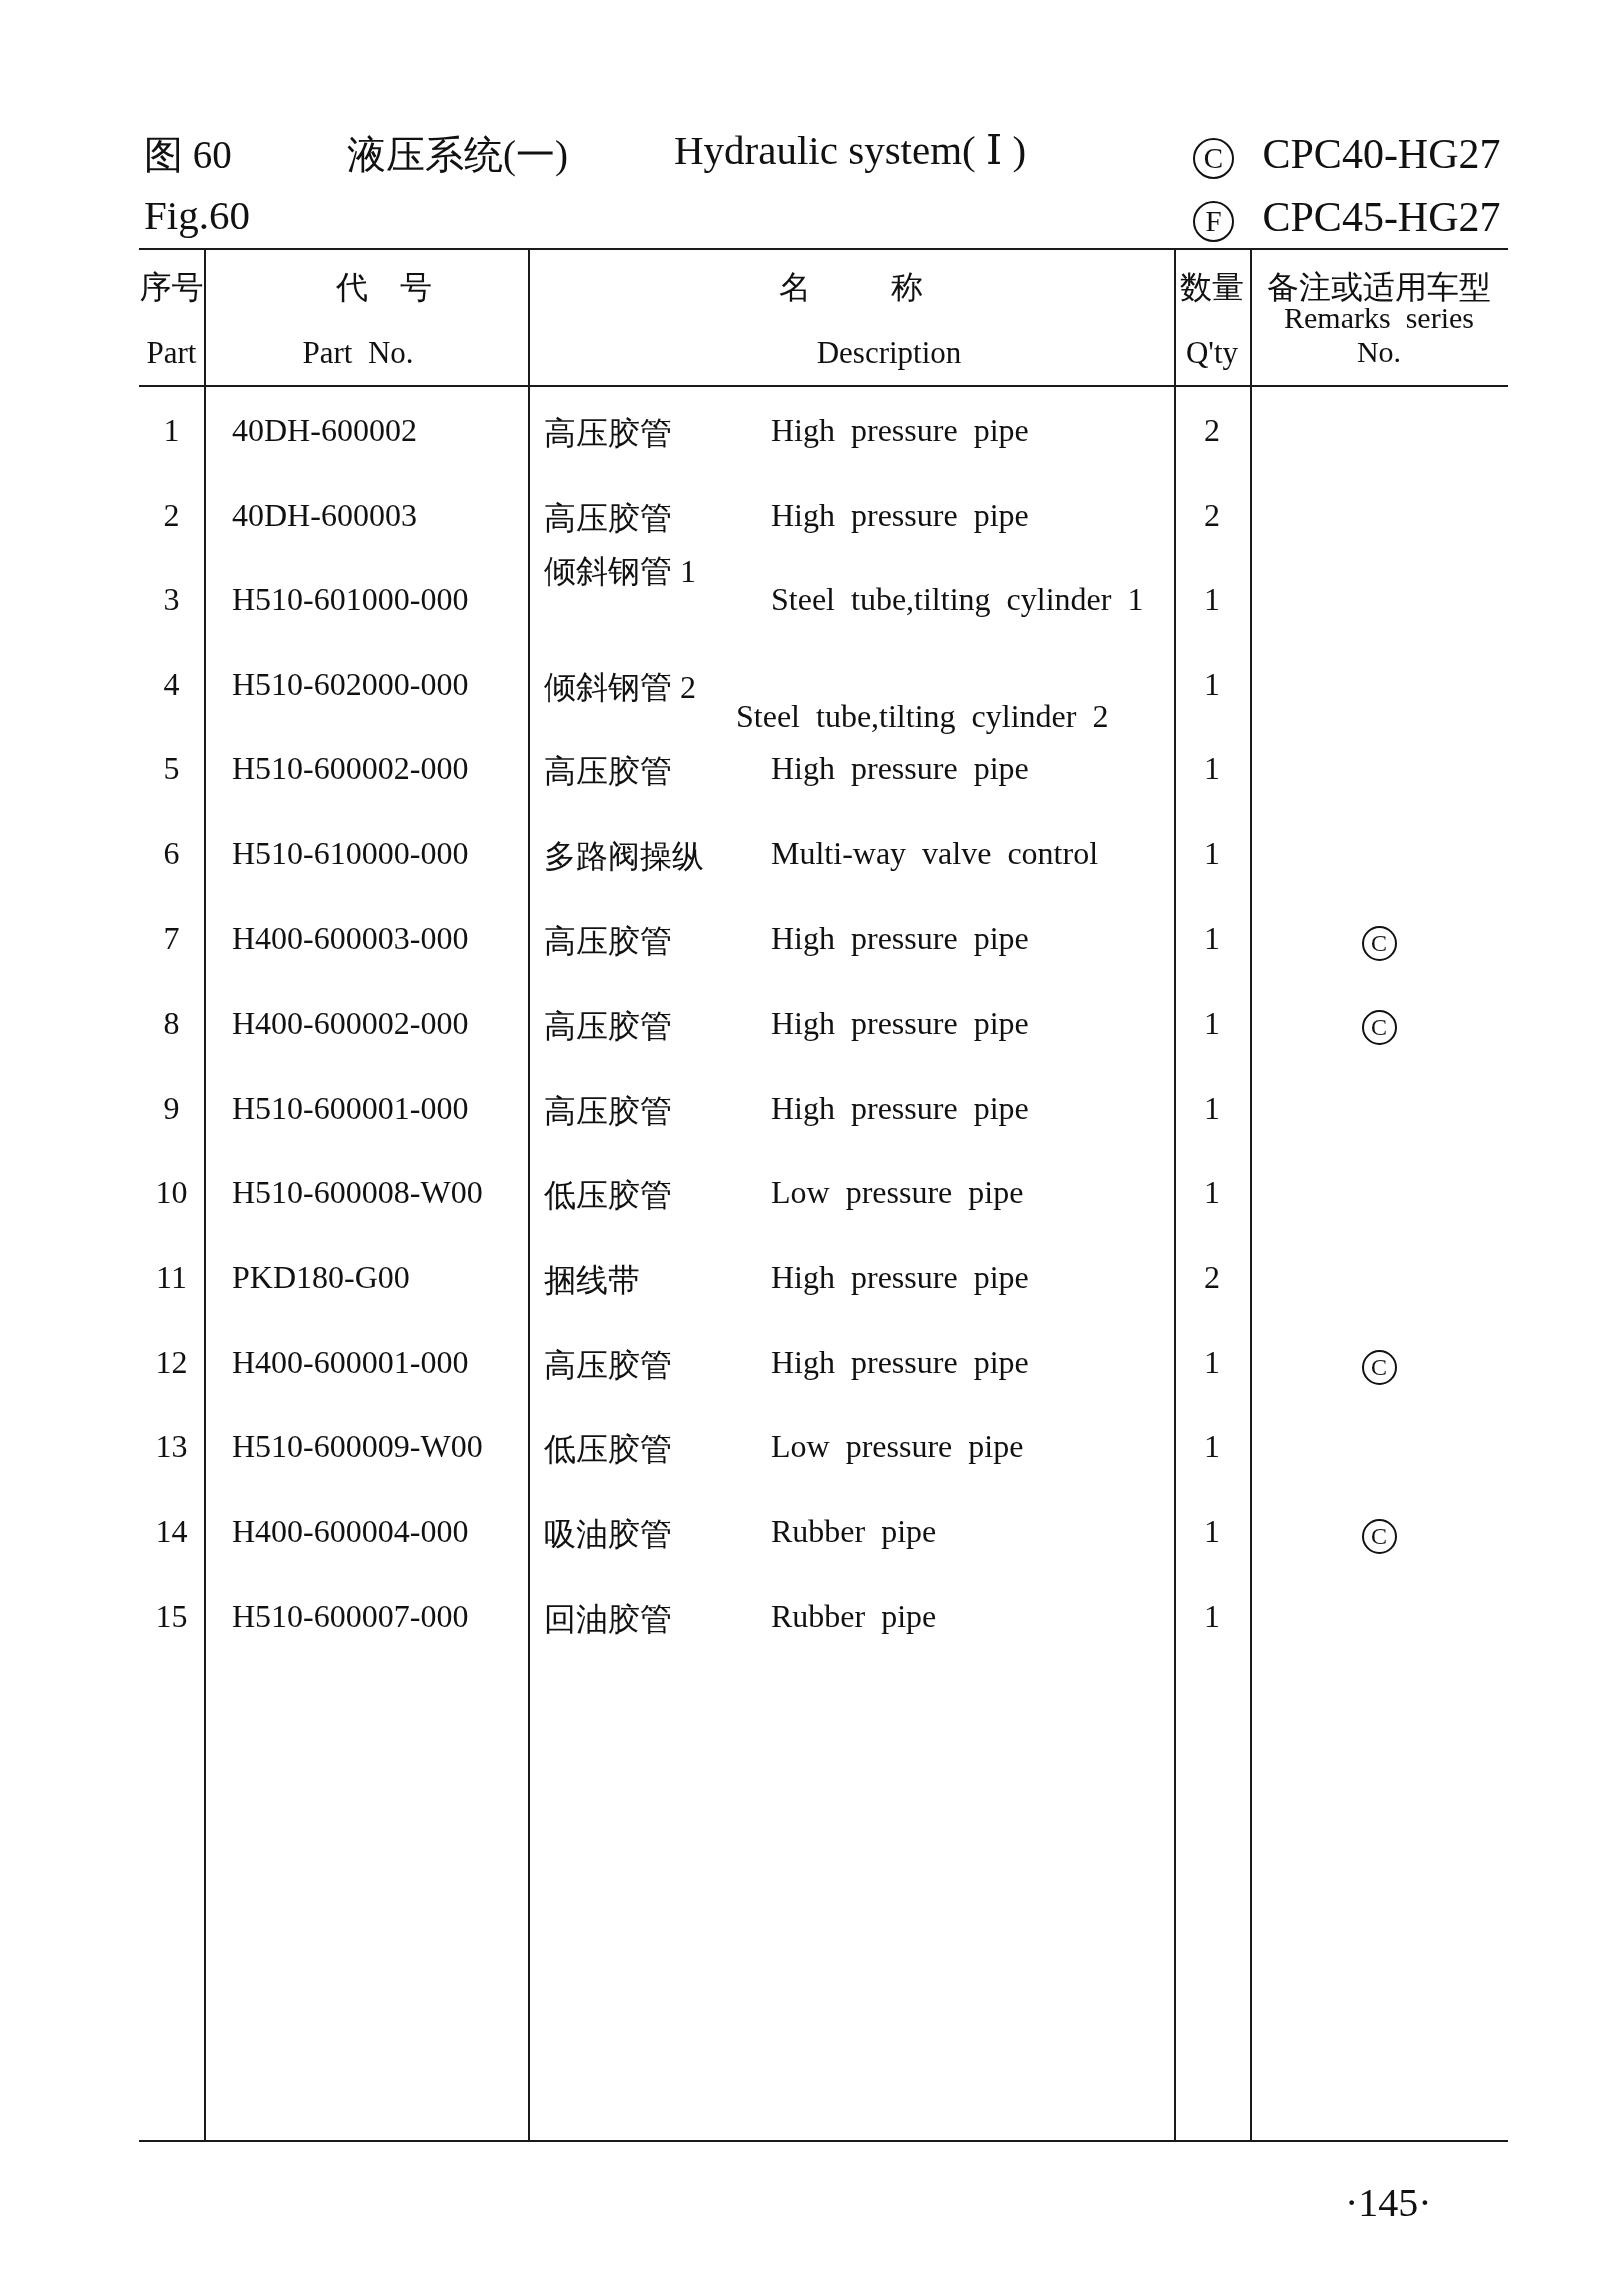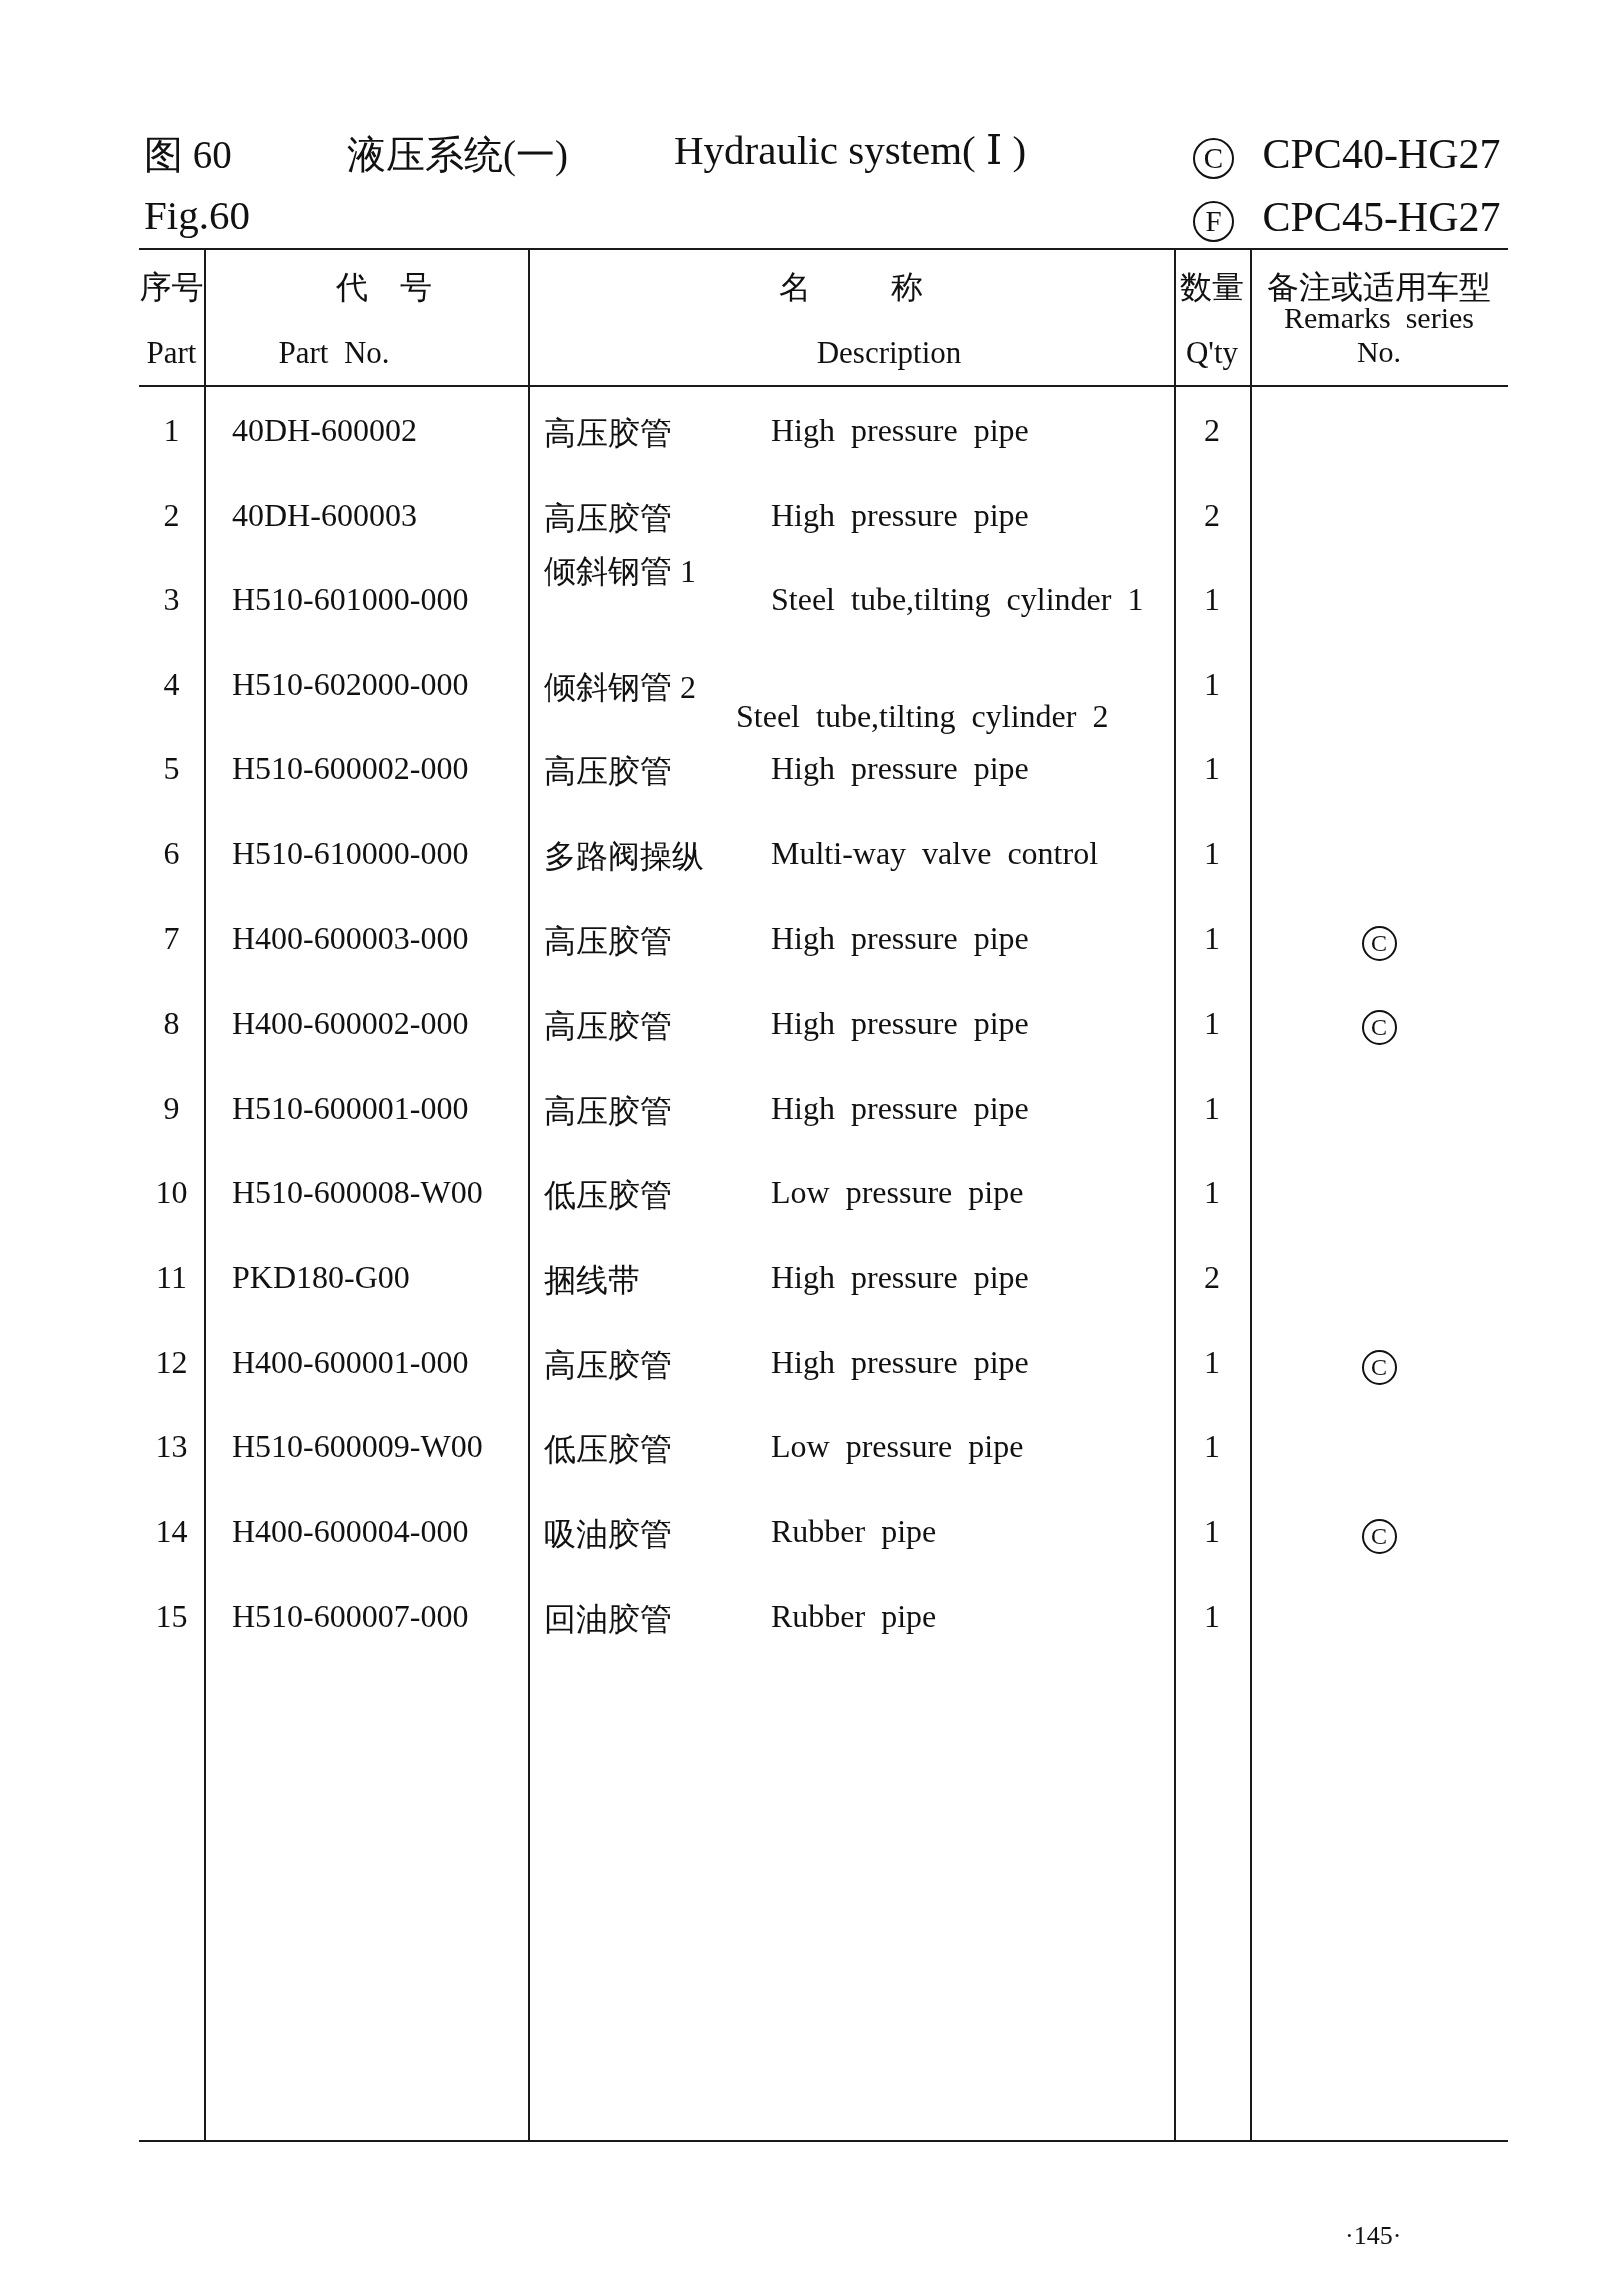--- a/index.html
+++ b/index.html
@@ -13,21 +13,21 @@
             text-align: center; line-height: 37px; font-size: 29px; box-sizing: content-box; vertical-align: middle; }
     .circ-sm { display: inline-block; width: 31px; height: 31px; border: 2px solid #111; border-radius: 50%;
             text-align: center; line-height: 31px; font-size: 24px; }
     .hline { position: absolute; left: 139px; width: 1369px; height: 2.4px; background: #1a1a1a; }
     .vline { position: absolute; width: 1.6px; background: #1a1a1a; top: 249px; height: 1893px; }
     .hdr { font-size: 32px; position: absolute; text-align: center; }
     .cell { position: absolute; font-size: 32px; white-space: nowrap; }
     .num { text-align: center; width: 65px; }
     .qty { text-align: center; width: 76px; }
     .rem { text-align: center; width: 258px; }
-    .pageno { font-size: 26px; margin-top: 42px; }
+    .pageno { font-size: 40px; }
   </style>
 </head>
 <body>
 
 <div class="abs title-cn" style="left:144px; top:128px;">图 60</div>
 <div class="abs title-cn" style="left:347px; top:128px;">液压系统(一)</div>
 <div class="abs title" style="left:674px; top:126px;">Hydraulic system( Ⅰ )</div>
 <div class="abs title" style="left:144px; top:191px;">Fig.60</div>
 
 <div class="abs model" style="left:1193px; top:130px;">
@@ -45,21 +45,21 @@
   <div class="hline" style="top:2140px;"></div>
   <div class="vline" style="left:204px;"></div>
   <div class="vline" style="left:528px;"></div>
   <div class="vline" style="left:1174px;"></div>
   <div class="vline" style="left:1250px;"></div>
 
   <div>
     <div class="hdr" style="left:139px; width:65px; top:266px;">序号</div>
     <div class="hdr" style="left:139px; width:65px; top:335px; font-size:31px;">Part</div>
     <div class="hdr" style="left:204px; width:360px; top:266px; white-space:pre;">代    号</div>
-    <div class="hdr" style="left:204px; width:260px; top:335px; font-size:31px; white-space:pre;">Part  No.</div>
+    <div class="hdr" style="left:204px; width:260px; top:335px; font-size:31px; white-space:pre;padding-left:24px;">Part  No.</div>
     <div class="hdr" style="left:528px; width:646px; top:266px; white-space:pre;">名          称</div>
     <div class="hdr" style="left:528px; width:722px; top:335px; font-size:31px;">Description</div>
     <div class="hdr" style="left:1174px; width:76px; top:266px;">数量</div>
     <div class="hdr" style="left:1174px; width:76px; top:335px; font-size:31px;">Q'ty</div>
     <div class="hdr" style="left:1250px; width:258px; top:266px;">备注或适用车型</div>
     <div class="hdr" style="left:1250px; width:258px; top:301px; font-size:30px; white-space:pre;">Remarks  series</div>
     <div class="hdr" style="left:1250px; width:258px; top:335px; font-size:30px;">No.</div>
   </div>
 
   <div id="rows">

